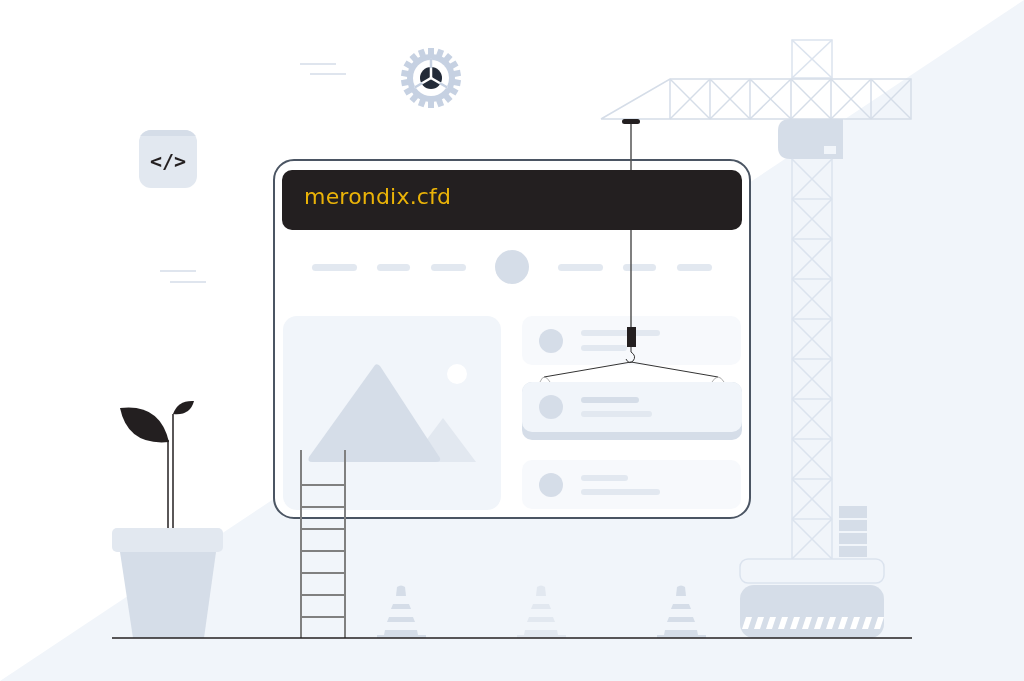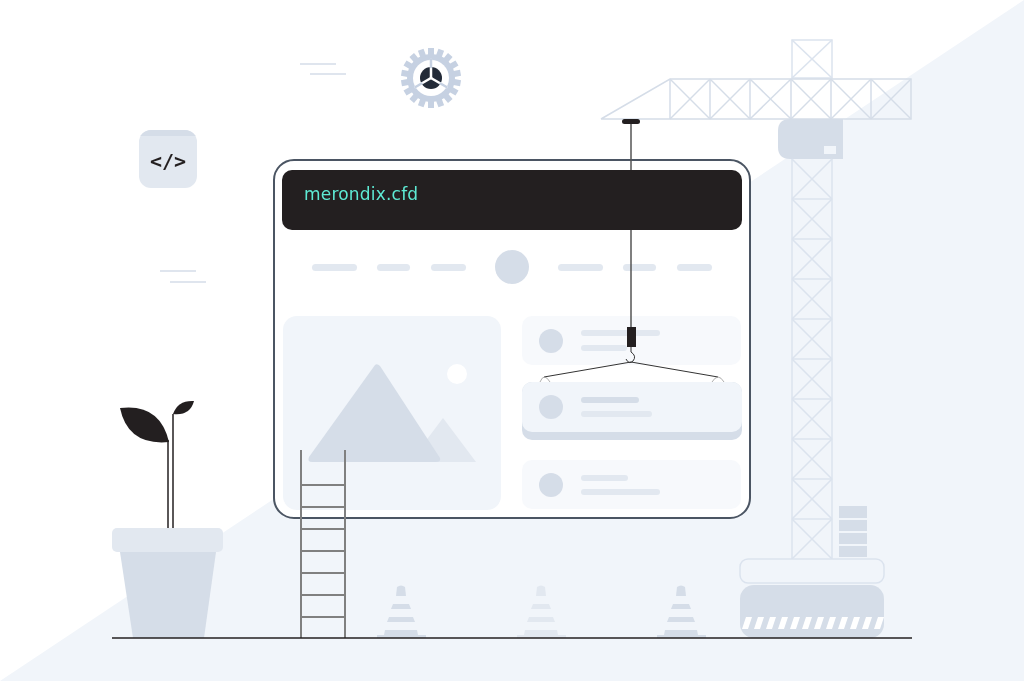--- a/index.html
+++ b/index.html
@@ -1,19 +1,19 @@
 <!DOCTYPE html>
 <html><head>
 <meta charset="utf-8">
 <style>
   html, body { margin:0; padding:0; }
   body { width:1024px; height:681px; overflow:hidden; background:#ffffff; position:relative; font-family:"DejaVu Sans", sans-serif; }
   .scene { position:absolute; left:0; top:0; width:1024px; height:681px; }
   .title-bar { position:absolute; left:282px; top:170px; width:460px; height:60px; background:#231f20; border-radius:10px; }
-  .title-text { position:absolute; left:22px; top:14px; color:#5eead4; font-family:"DejaVu Sans", sans-serif; font-size:17px; letter-spacing:0.2px; }
+  .title-text { position:absolute; left:22px; top:14px; color:#eab308; font-family:"DejaVu Sans", sans-serif; font-size:22px; letter-spacing:0.2px; }
   .code-badge { position:absolute; left:139px; top:130px; width:58px; height:58px; border-radius:12px; background:#e2e8f0; overflow:hidden; }
   .code-badge .cap { position:absolute; left:0; top:0; width:100%; height:6px; background:#d5dde8; }
   .code-text { position:absolute; left:0; top:0; width:58px; height:62px; line-height:62px; text-align:center; font-family:"DejaVu Sans Mono", monospace; font-weight:bold; font-size:20px; color:#231f20; }
 </style>
 </head>
 <body>
 
 <svg class="scene" width="1024" height="681" viewBox="0 0 1024 681" xmlns="http://www.w3.org/2000/svg">
 
   <polygon points="1024,0 1024,681 0,681" fill="#f1f5fa"></polygon>

